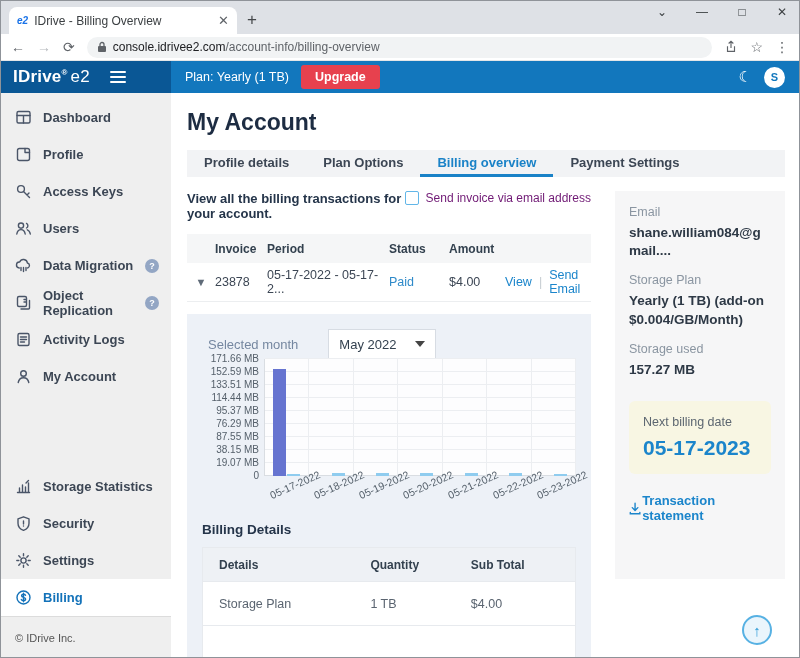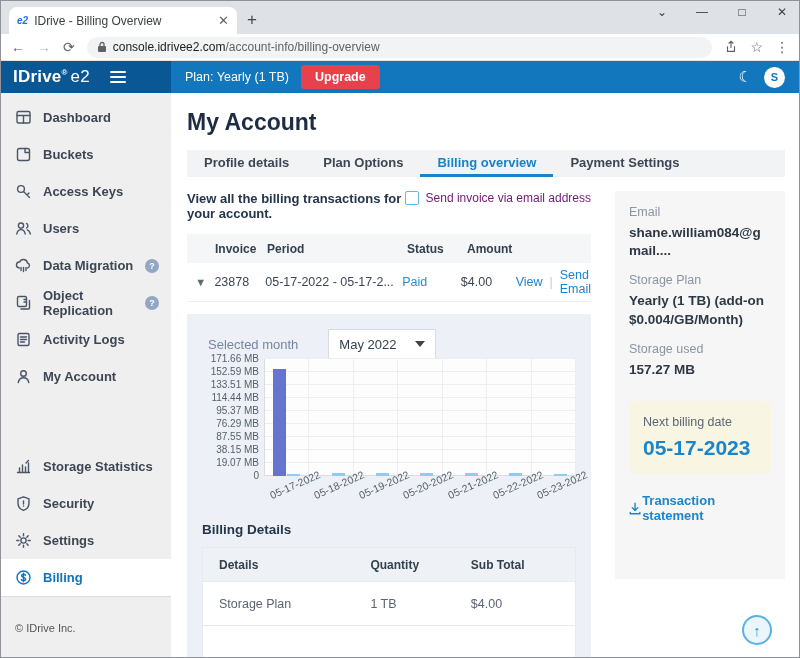--- a/index.html
+++ b/index.html
@@ -45,21 +45,21 @@
   .sidebar { width:170px; background:#efefef; display:flex; flex-direction:column; flex:none; }
   .sb-group { padding-top:6px; }
   .sb-item { height:37px; display:flex; align-items:center; gap:11px; padding:0 12px 0 14px; font-size:13px; font-weight:bold; color:#3c4654; }
   .sb-item.active { background:#fff; color:#1372b9; }
   .sb-ico { width:17px; height:17px; flex:none; display:inline-flex; }
   .sb-ico svg { width:17px; height:17px; stroke:#4a5568; fill:none; stroke-width:1.4; stroke-linecap:round; stroke-linejoin:round; }
   .sb-item.active .sb-ico svg { stroke:#1372b9; }
   .sb-label { flex:1; }
   .help-badge { width:14px; height:14px; border-radius:50%; background:#93a6c4; color:#fff; font-size:9px; font-weight:bold; display:flex; align-items:center; justify-content:center; }
   .sb-spacer { flex:1; }
-  .sb-footer { border-top:1px solid #dcdcdc; padding:25px 14px; font-size:11px; color:#555; }
+  .sb-footer { border-top:1px solid #dcdcdc; padding:15px 14px; font-size:11px; color:#555; }
 
   
   .main { flex:1; background:#fff; padding:0 14px 0 16px; overflow:hidden; }
   .page-title { font-size:23px; font-weight:bold; color:#1d2c42; margin:16px 0 14px; }
   .tabbar { background:#f2f3f5; height:27px; display:flex; }
   .tabbar .tabitem { padding:0 17px; font-size:13px; font-weight:bold; color:#3c4654; line-height:25px; }
   .tabbar .tabitem.active { color:#1a82c7; border-bottom:3px solid #1a82c7; }
 
   .content { display:flex; margin-top:14px; }
   .leftcol { width:404px; flex:none; }
@@ -69,21 +69,21 @@
   .intro { font-size:13px; font-weight:bold; color:#25354a; }
   .cb-row { display:flex; gap:7px; align-items:center; }
   .cbox { width:14px; height:14px; border:1px solid #62b6e8; border-radius:2px; background:#fff; flex:none; }
   .cb-label { font-size:12px; color:#701a75; white-space:nowrap; }
 
   .inv-table { margin-top:13px; font-size:12.5px; }
   .inv-head { display:flex; background:#f5f6f7; height:29px; align-items:center; font-weight:bold; color:#33414f; font-size:12px; }
   .inv-row { display:flex; height:39px; align-items:center; color:#3c4654; border-bottom:1px solid #eceef0; }
   .c-chev { width:28px; text-align:center; color:#5f6b78; font-size:11px; }
   .c-inv { width:52px; }
-  .c-per { width:140px; }
+  .c-per { width:122px; }
   .c-sta { width:60px; }
   .c-amt { width:56px; }
   .c-act { flex:1; display:flex; gap:7px; align-items:center; }
   .bluetext { color:#2f8ac9; }
   .link { color:#1b85cb; }
   .divider { color:#c6ccd2; }
 
   .panel { margin-top:12px; background:#edf1f7; padding:15px 15px 16px; }
   .sm-row { display:flex; align-items:center; gap:30px; margin-left:6px; }
   .sm-label { font-size:13px; color:#7587a0; }
@@ -196,21 +196,21 @@
             </span>
             <span class="sb-label">Dashboard</span>
           </div>
           <div class="sb-item">
             <span class="sb-ico">
               <svg viewBox="0 0 17 17">
                 <rect x="2.5" y="2.5" width="12" height="12" rx="2"></rect>
                 <path d="M10 2.5v4h4.5"></path>
               </svg>
             </span>
-            <span class="sb-label">Buckets</span>
+            <span class="sb-label">Profile</span>
           </div>
           <div class="sb-item">
             <span class="sb-ico">
               <svg viewBox="0 0 17 17">
                 <circle cx="6" cy="6" r="3.4"></circle>
                 <path d="M8.5 8.5l6 6M12 12l2-2"></path>
               </svg>
             </span>
             <span class="sb-label">Access Keys</span>
           </div>

